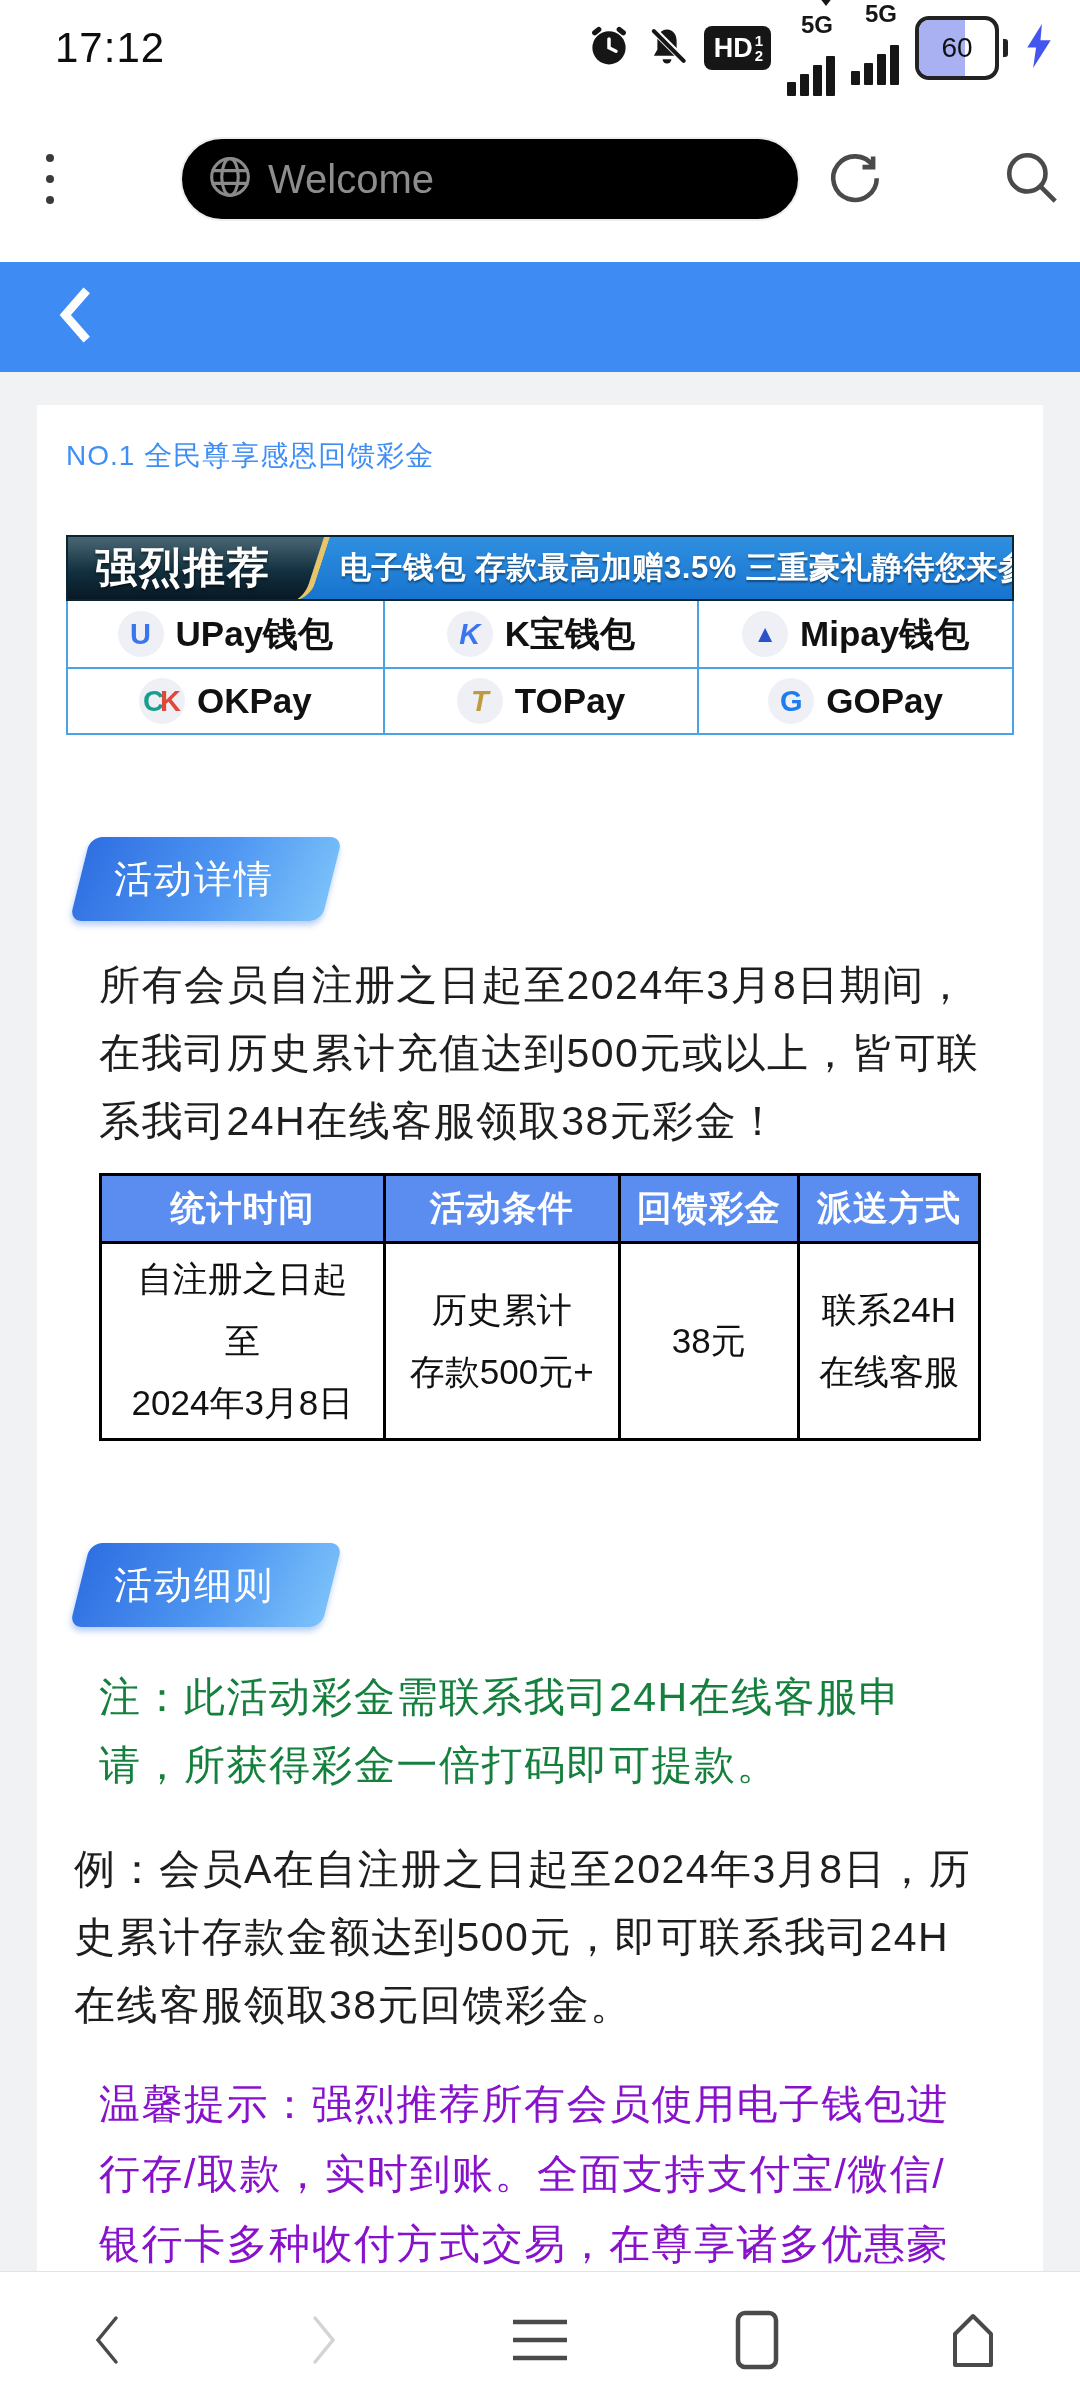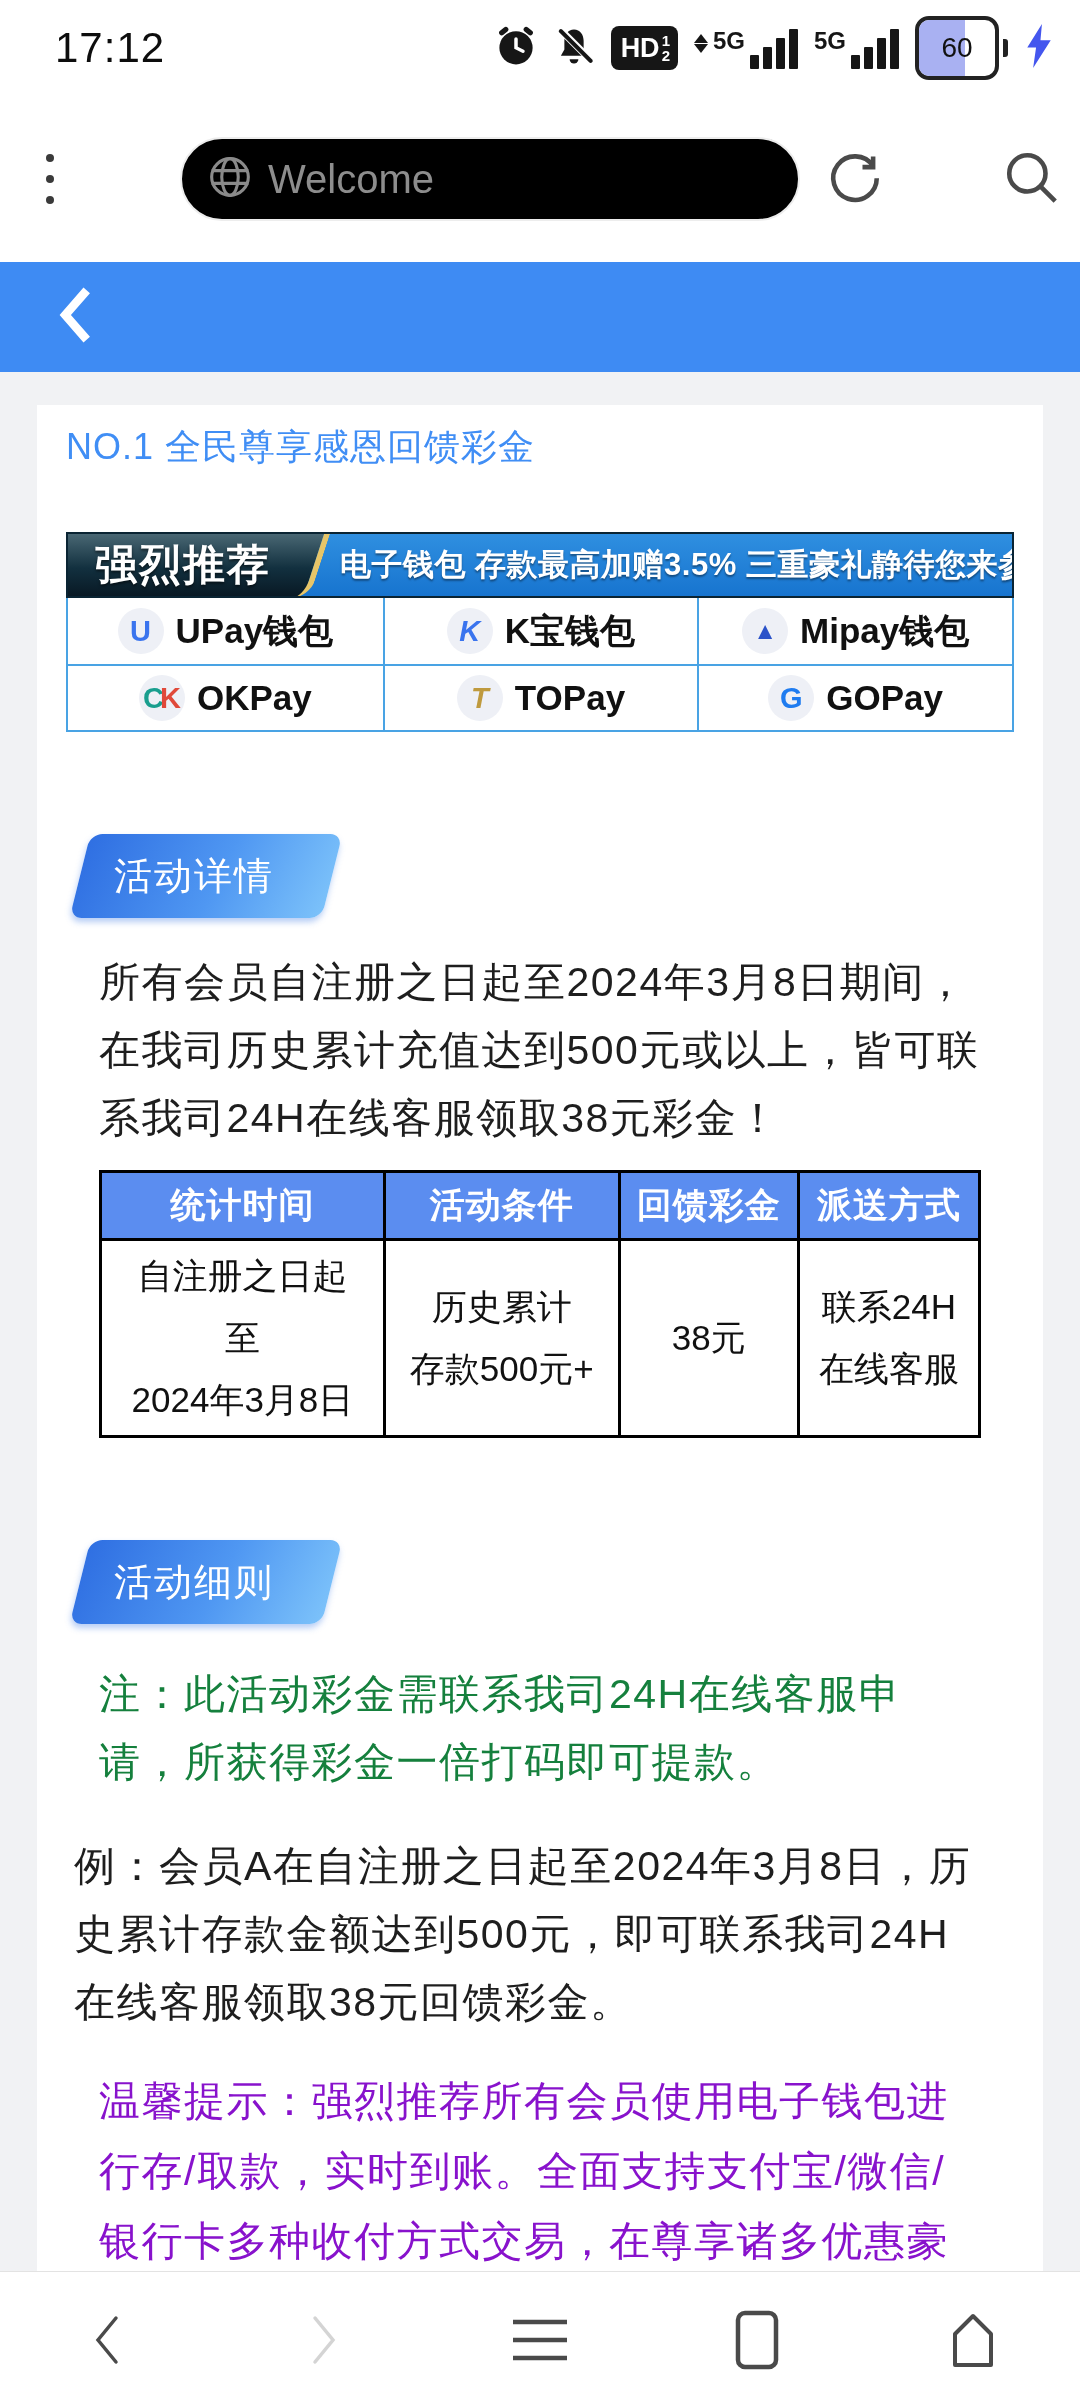--- a/index.html
+++ b/index.html
@@ -19,21 +19,21 @@
   }
   .status-time { font-size:42px; color:#0d0d0d; letter-spacing:1px; }
   .status-icons { display:flex; align-items:center; gap:16px; }
   .hd-badge {
     background:#161616; color:#fff; border-radius:8px; height:44px;
     display:flex; align-items:center; padding:0 8px 0 10px; font-weight:bold;
   }
   .hd-badge .hd-txt { font-size:27px; }
   .hd-badge .hd-sims { display:flex; flex-direction:column; line-height:1; margin-left:2px; }
   .hd-badge .hd-sims span { font-size:15px; }
-  .sig { display:flex; align-items:flex-end; gap:3px; position:relative; padding-top:2px; }
+  .sig { display:flex; align-items:flex-end; gap:3px; position:relative; padding-top:2px;flex-direction:column; }
   .sig .net { font-size:24px; font-weight:bold; color:#161616; position:relative; top:-14px; margin-right:2px;}
   .sig .arrows { display:flex; flex-direction:column; gap:1px; position:relative; top:-16px; margin-right:2px;}
   .sig .arrows i { width:0; height:0; border-left:7px solid transparent; border-right:7px solid transparent; }
   .sig .arrows i.up   { border-bottom:9px solid #161616; }
   .sig .arrows i.down { border-top:9px solid #161616; }
   .bars { display:flex; align-items:flex-end; gap:4px; }
   .bars i { width:9px; background:#161616; border-radius:1px; display:block; }
   .battery {
     position:relative; width:84px; height:64px; border:4px solid #222;
     border-radius:14px; display:flex; align-items:center; justify-content:center;
@@ -67,21 +67,21 @@
     background:#3e8bf3; display:flex; align-items:center; justify-content:center;
   }
   .back-btn { position:absolute; left:48px; top:50%; transform:translateY(-50%); padding:6px; }
   .page-title { color:#fff; font-size:46px; font-weight:bold; letter-spacing:3px; }
 
   
   .card {
     position:absolute; top:405px; left:37px; width:1006px; height:2003px;
     background:#fff; padding:0 29px; overflow:hidden;
   }
-  .promo-link { display:block; margin-top:18px; font-size:36px; color:#408ef5; letter-spacing:1px; text-decoration:none; }
+  .promo-link { display:block; margin-top:32px; font-size:28px; color:#408ef5; letter-spacing:1px; text-decoration:none; }
 
   .banner { margin-top:60px; }
   .banner-top {
     position:relative; height:66px; border:2px solid #0a2433;
     background:linear-gradient(180deg,#2f8fe0,#1774cf);
     display:flex; align-items:center; overflow:hidden;
   }
   .banner-badge {
     position:absolute; left:-16px; top:-2px; bottom:-2px; width:268px;
     background:linear-gradient(180deg,#4c6a76 0%,#12303f 55%,#081722 100%);

